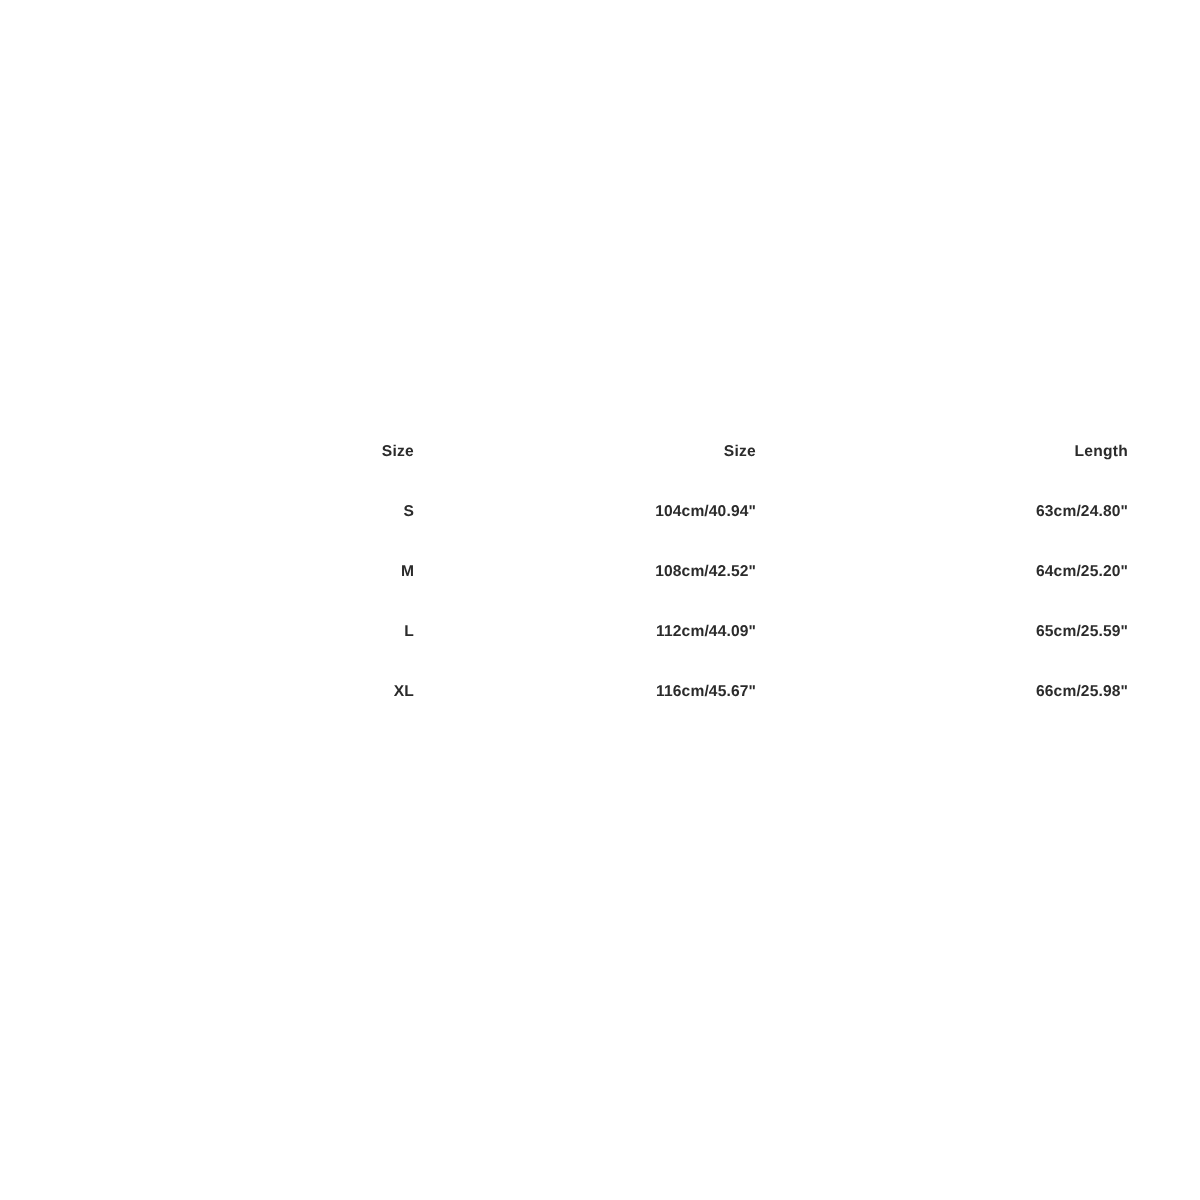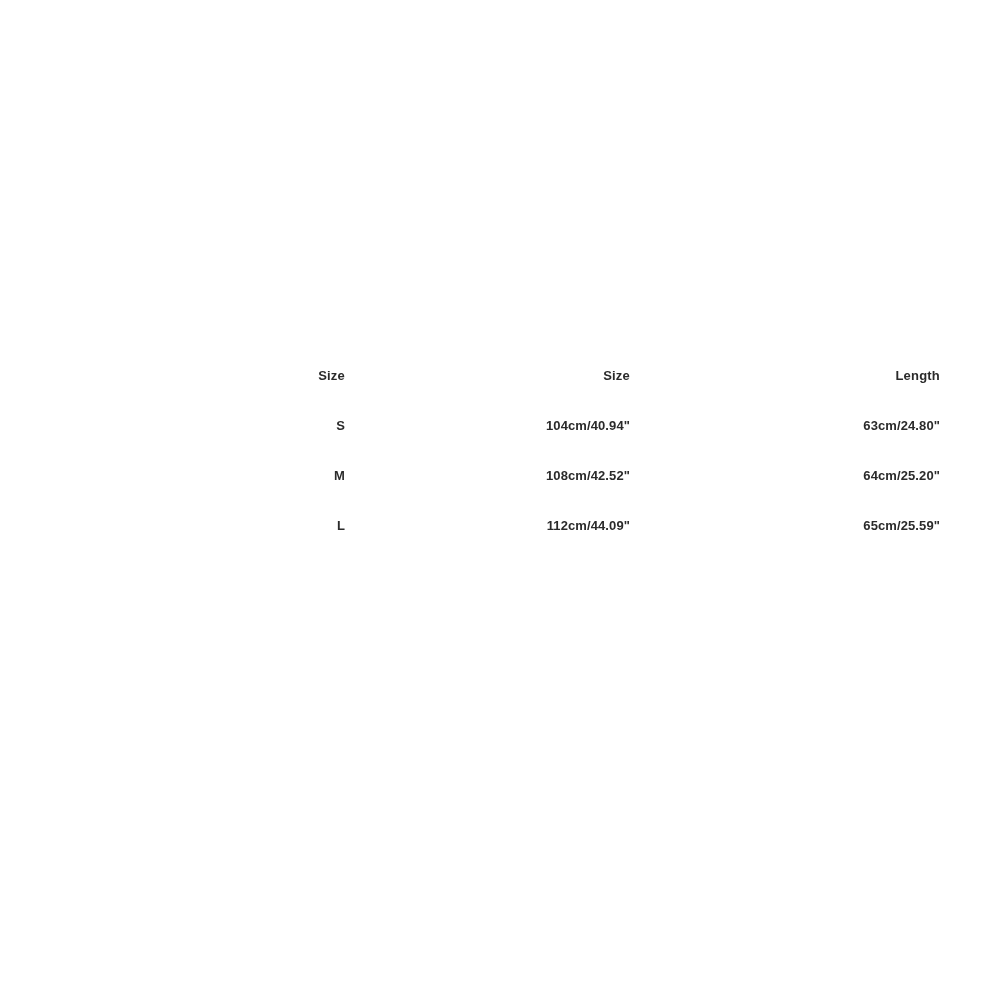--- a/index.html
+++ b/index.html
@@ -83,16 +83,21 @@
       <tr>
         <td class="col-size-cell">M</td>
         <td>108cm/42.52"</td>
         <td>64cm/25.20"</td>
       </tr>
       <tr>
         <td class="col-size-cell">L</td>
         <td>112cm/44.09"</td>
         <td>65cm/25.59"</td>
       </tr>
+      <tr>
+        <td class="col-size-cell">XL</td>
+        <td>116cm/45.67"</td>
+        <td>66cm/25.98"</td>
+      </tr>
     </tbody>
   </table>
 
 </div>
 
 </body></html>

